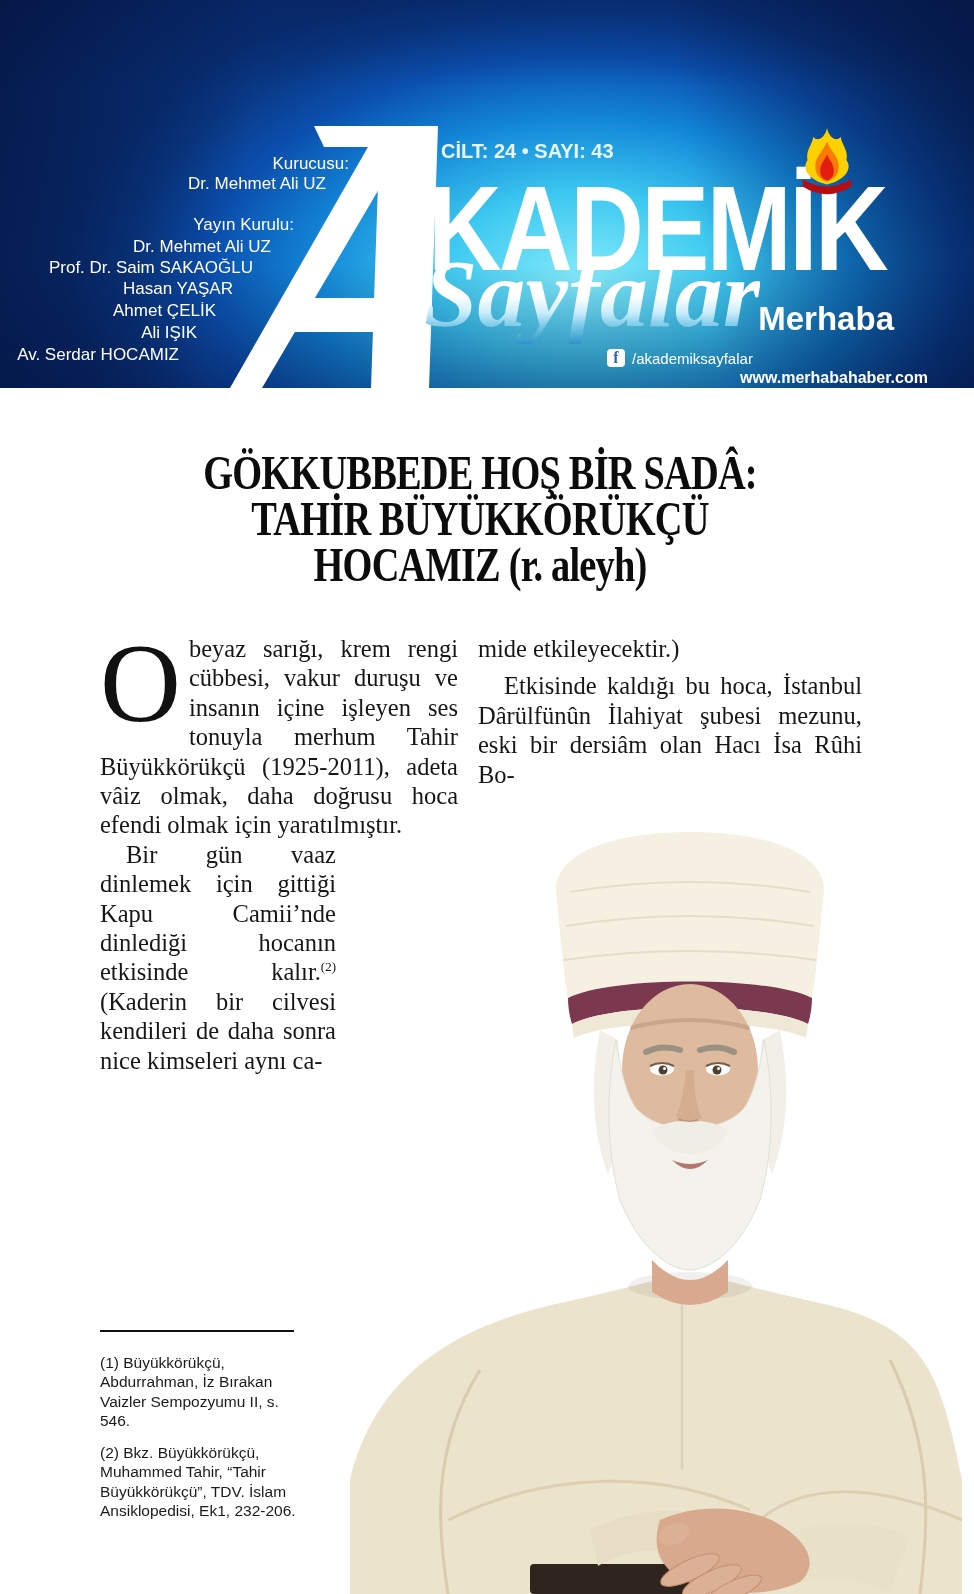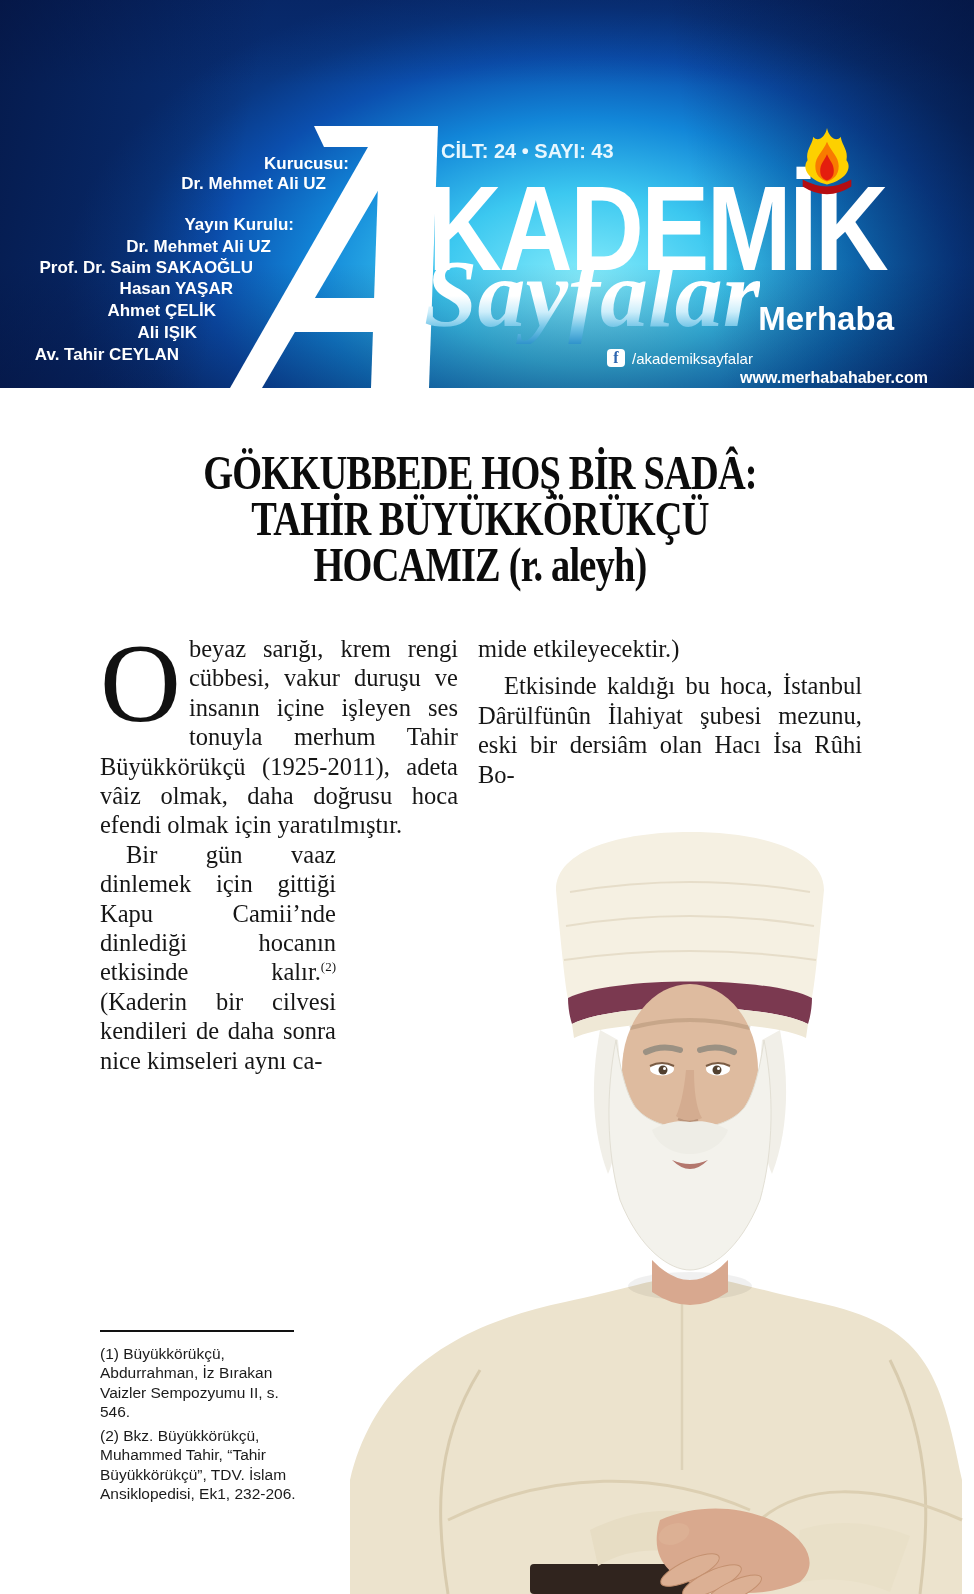--- a/index.html
+++ b/index.html
@@ -9,21 +9,21 @@
   
   #banner{position:absolute;left:0;top:0;width:974px;height:388px;
     background:
       linear-gradient(100deg, rgba(4,14,52,.62), rgba(4,14,52,0) 26%),
       linear-gradient(262deg, rgba(3,12,45,.55), rgba(3,12,45,0) 30%),
       linear-gradient(to bottom, rgba(6,20,70,.30), rgba(6,20,70,0) 22%, rgba(6,20,70,0) 68%, rgba(5,16,60,.38) 100%),
       radial-gradient(520px 310px at 60% 72%, #86ecfb 0%, #3cc8f0 28%, #1286d8 52%, #0b4fae 72%, #093884 88%, #082f75 100%);}
   .b-abs{position:absolute;}
   #a-logo{left:230px;top:126px;width:212px;height:262px;}
   .crew-line{position:absolute;color:#ffffff;font-family:"Liberation Sans",sans-serif;
-    font-weight:bold;font-size:17px;white-space:nowrap;text-align:right;z-index:6;}
+    font-weight:normal;font-size:17px;white-space:nowrap;text-align:right;z-index:6;}
   #cilt-block{left:441px;top:138px;z-index:6;color:#e8f7ff;
     font-family:"Liberation Sans",sans-serif;font-weight:bold;font-size:20px;line-height:26px;white-space:nowrap;}
   #flame{left:795px;top:128px;width:64px;height:74px;z-index:6;}
   #logo-rest{left:428px;top:168px;z-index:3;color:#ffffff;font-family:"Liberation Sans",sans-serif;
     font-weight:bold;font-size:120px;line-height:120px;letter-spacing:-3px;white-space:nowrap;
     transform:scaleX(.85);transform-origin:left top;}
   #logo-script{left:424px;top:244px;z-index:4;font-style:italic;font-weight:bold;
     font-family:"Liberation Serif",serif;font-size:96px;line-height:100px;white-space:nowrap;
     background:linear-gradient(to bottom,#ffffff 0%,#ffffff 52%,#cdeefb 68%,#6fc3e6 84%,#2f93cb 100%);
     -webkit-background-clip:text;background-clip:text;color:transparent;}
@@ -45,21 +45,21 @@
   #col2{position:absolute;left:478px;top:634px;width:384px;z-index:2;
     font-size:24.5px;line-height:29.4px;text-align:justify;font-family:Liberation Serif, serif;}
   #col1 p,#col2 p{margin:0;}
   .indent{text-indent:26px;}
   #dropcap{float:left;font-size:112px;line-height:90px;margin:4px 8px 0 0;font-weight:normal;color:#111;}
   sup.fnref{font-size:13px;vertical-align:super;line-height:0;}
   #photo-intrude{float:right;width:122px;height:120px;margin-top:100px;}
   #fn-rule{position:absolute;left:100px;top:1330px;width:194px;border-top:2px solid #121212;z-index:2;}
   #footnotes{position:absolute;left:100px;top:1340px;width:202px;z-index:2;
     font-family:"Liberation Sans",sans-serif;font-size:15.5px;line-height:19.3px;color:#1b1b1b;}
-  #footnotes p{margin:4px 0 5px 0;}
+  #footnotes p{margin:13px 0 5px 0;}
 
   
   #portrait{position:absolute;left:330px;top:830px;width:644px;height:764px;z-index:1;}
 </style>
 </head>
 <body>
 
 <div id="page">
 
   <div id="banner">
@@ -72,21 +72,21 @@
     </svg>
 
     <div class="crew-line" style="top:154px;right:625px;">Kurucusu:</div>
     <div class="crew-line" style="top:174px;right:648px;">Dr. Mehmet Ali UZ</div>
     <div class="crew-line" style="top:215px;right:680px;">Yayın Kurulu:</div>
     <div class="crew-line" style="top:237px;right:703px;">Dr. Mehmet Ali UZ</div>
     <div class="crew-line" style="top:258px;right:721px;">Prof. Dr. Saim SAKAOĞLU</div>
     <div class="crew-line" style="top:279px;right:741px;">Hasan YAŞAR</div>
     <div class="crew-line" style="top:301px;right:758px;margin-left:44px;">Ahmet ÇELİK</div>
     <div class="crew-line" style="top:323px;right:777px;">Ali IŞIK</div>
-    <div class="crew-line" style="top:345px;right:795px;">Av. Tahir CEYLAN</div>
+    <div class="crew-line" style="top:345px;right:795px;">Av. Serdar HOCAMIZ</div>
 
     <div id="cilt-block" class="b-abs">
       <div>CİLT: 24  •  SAYI: 43</div>
     </div>
 
     <svg id="flame" class="b-abs" viewBox="0 0 60 76">
       <path d="M30,0 C28,10 20,15 16,9 C14,19 8,23 10,33 C4,41 10,53 30,58 C50,53 56,41 50,33 C52,23 46,19 44,9 C40,15 32,10 30,0 Z" fill="#fdd000"></path>
       <path d="M30,14 C26,24 18,29 18,39 C18,49 24,53 30,55 C36,53 42,49 42,39 C42,29 34,24 30,14 Z" fill="#f97b00"></path>
       <path d="M30,27 C27,34 23,37 23,44 C23,51 27,53 30,54 C33,53 37,51 37,44 C37,37 33,34 30,27 Z" fill="#e41e0e"></path>
       <path d="M5,53 Q30,67 55,53 L55,60 Q30,76 5,60 Z" fill="#b50d12"></path>

